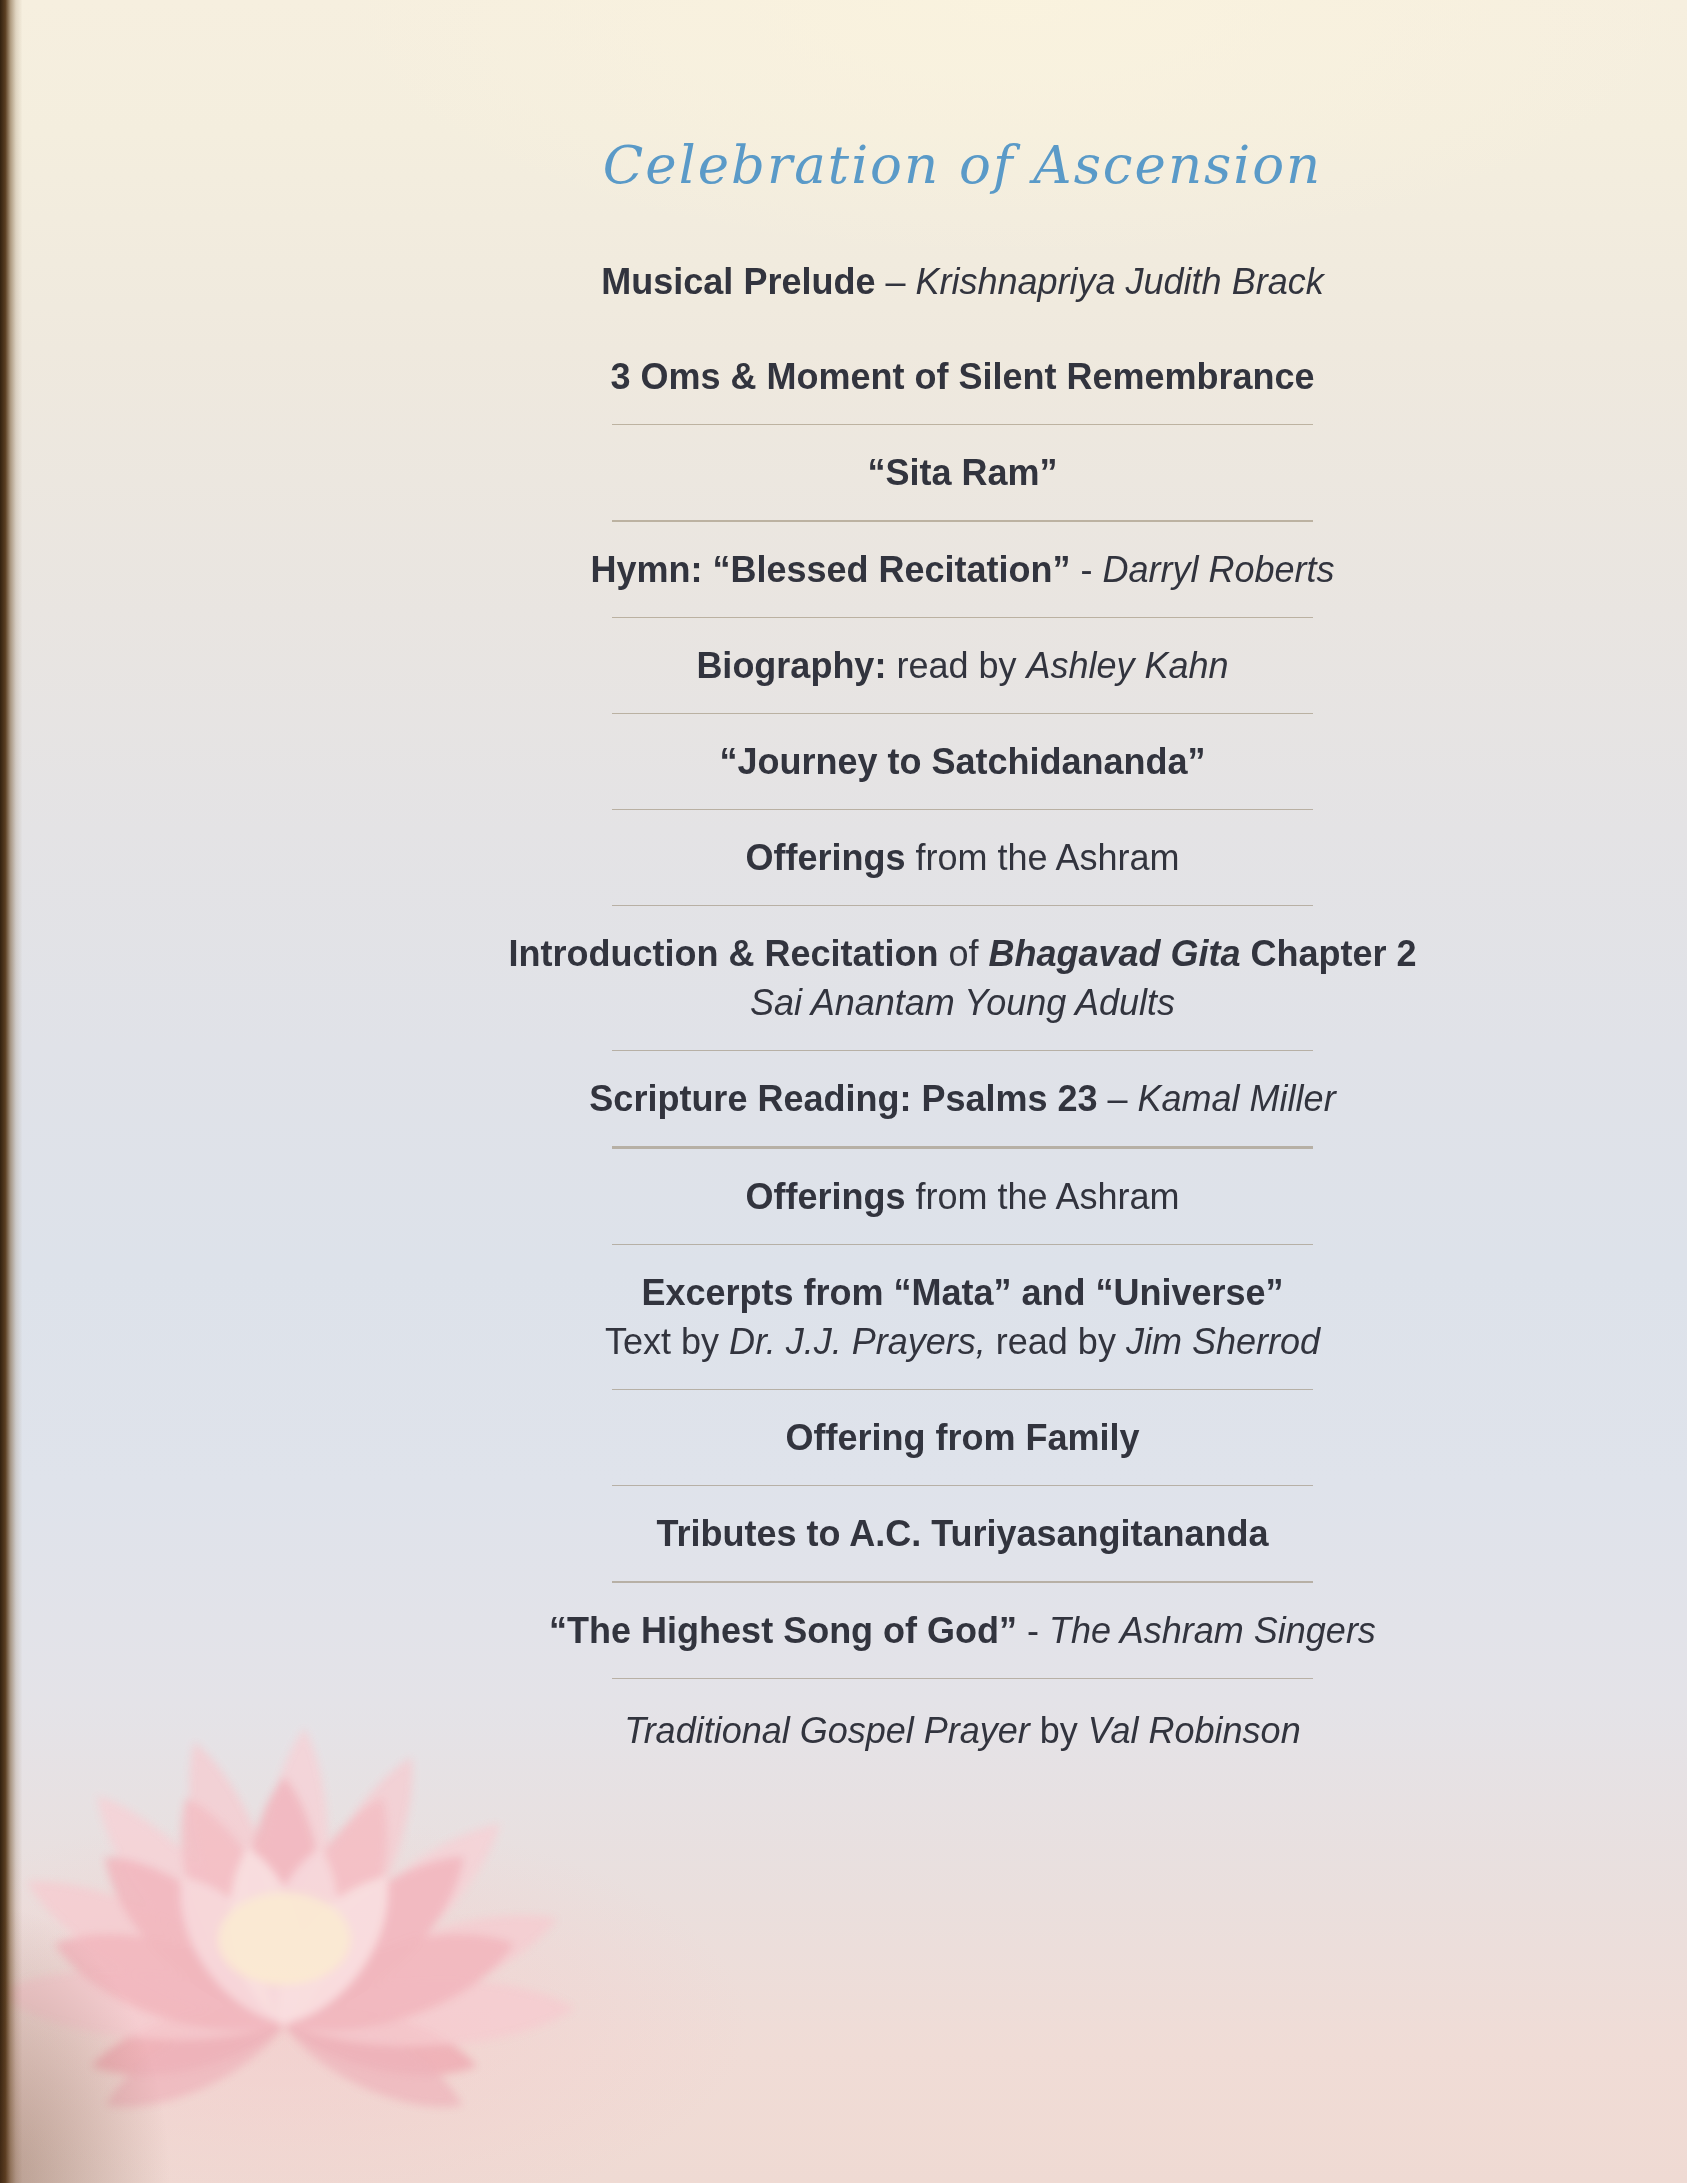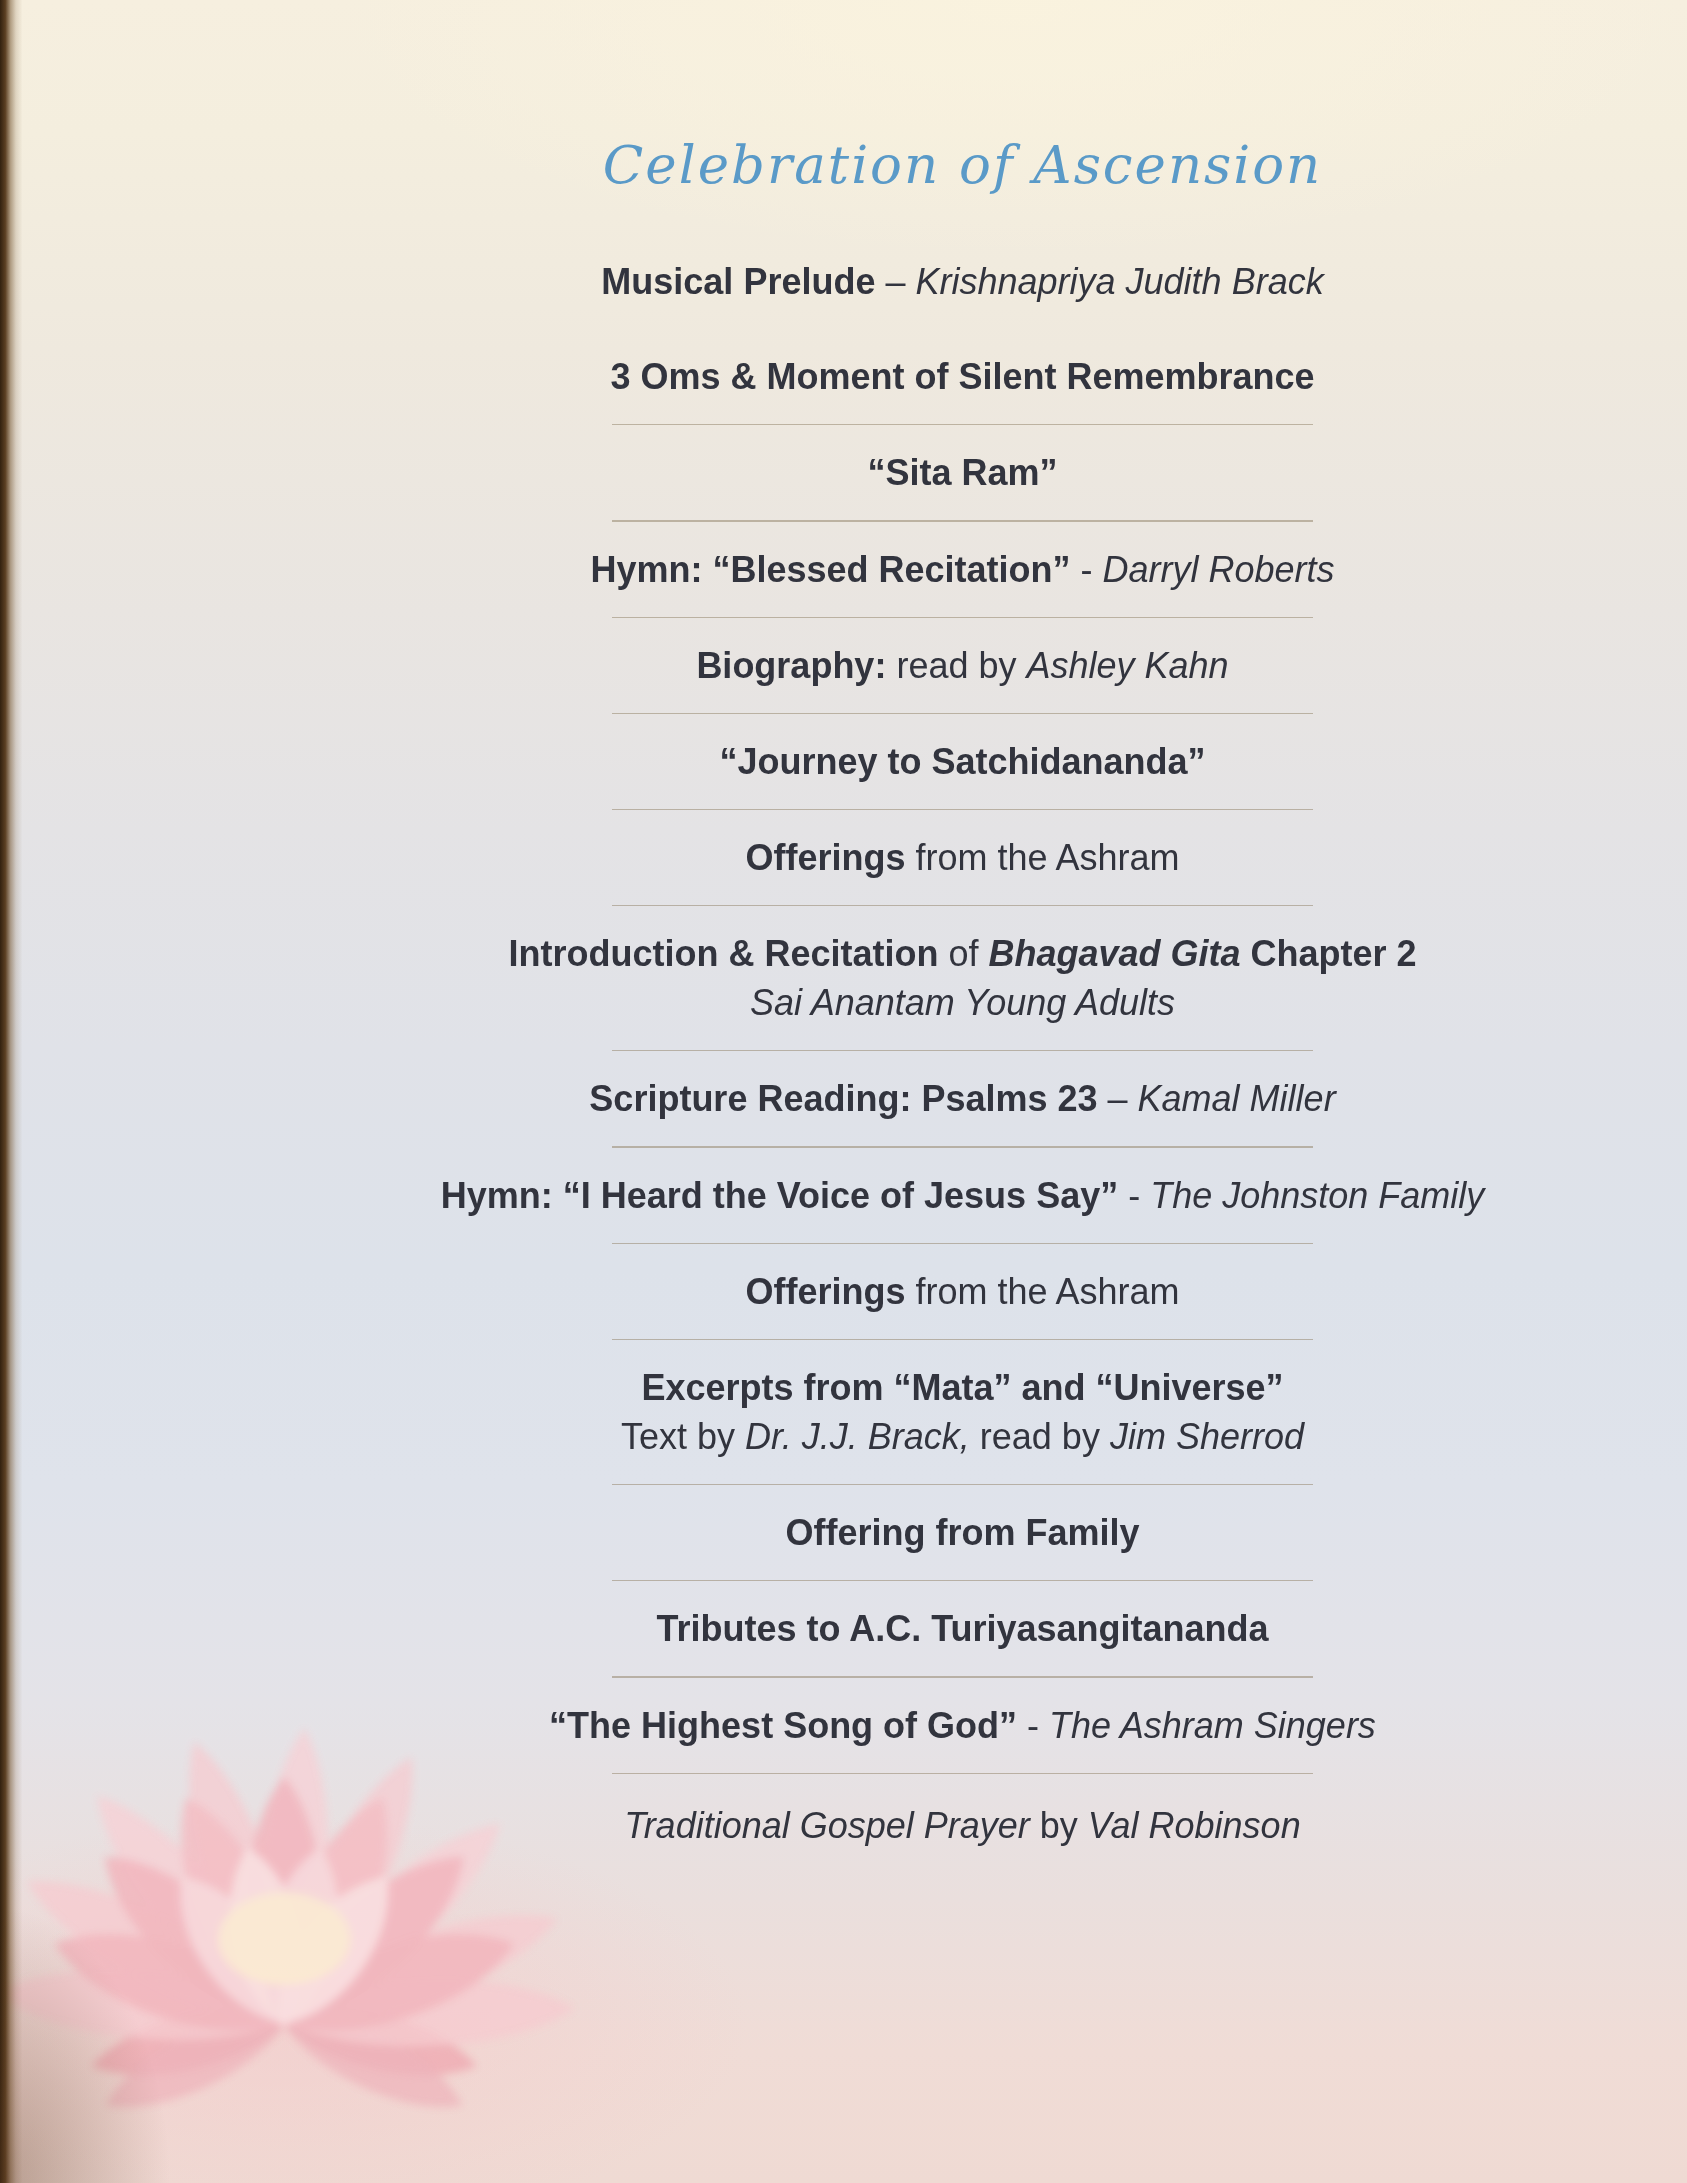--- a/index.html
+++ b/index.html
@@ -177,31 +177,28 @@
       <div class="item">
         <div class="line"><span class="seg-b">Introduction &amp; Recitation</span><span class="seg-r"> of </span><span class="seg-bi">Bhagavad Gita</span><span class="seg-b"> Chapter 2</span></div>
         <div class="line line-sub"><span class="seg-i">Sai Anantam Young Adults</span></div>
       </div>
       <div class="rule"></div>
       <div class="item">
         <div class="line"><span class="seg-b">Scripture Reading: Psalms 23</span><span class="seg-r"> – </span><span class="seg-i">Kamal Miller</span></div>
       </div>
       <div class="rule"></div>
       <div class="rule"></div>
-      <div class="item">
-        <div class="line"><span class="seg-b">Hymn: “I Heard the Voice of Jesus Say”</span><span class="seg-r"> - </span><span class="seg-i">The Johnston Family</span></div>
-      </div>
       <div class="rule"></div>
       <div class="item">
         <div class="line"><span class="seg-b">Offerings</span><span class="seg-r"> from the Ashram</span></div>
       </div>
       <div class="rule"></div>
       <div class="item">
         <div class="line"><span class="seg-b">Excerpts from “Mata” and “Universe”</span></div>
-        <div class="line line-sub"><span class="seg-r">Text by </span><span class="seg-i">Dr. J.J. Brack,</span><span class="seg-r"> read by </span><span class="seg-i">Jim Sherrod</span></div>
+        <div class="line line-sub"><span class="seg-r">Text by </span><span class="seg-i">Dr. J.J. Prayers,</span><span class="seg-r"> read by </span><span class="seg-i">Jim Sherrod</span></div>
       </div>
       <div class="rule"></div>
       <div class="item">
         <div class="line"><span class="seg-b">Offering from Family</span></div>
       </div>
       <div class="rule"></div>
       <div class="item">
         <div class="line"><span class="seg-b">Tributes to A.C. Turiyasangitananda</span></div>
       </div>
       <div class="rule"></div>

